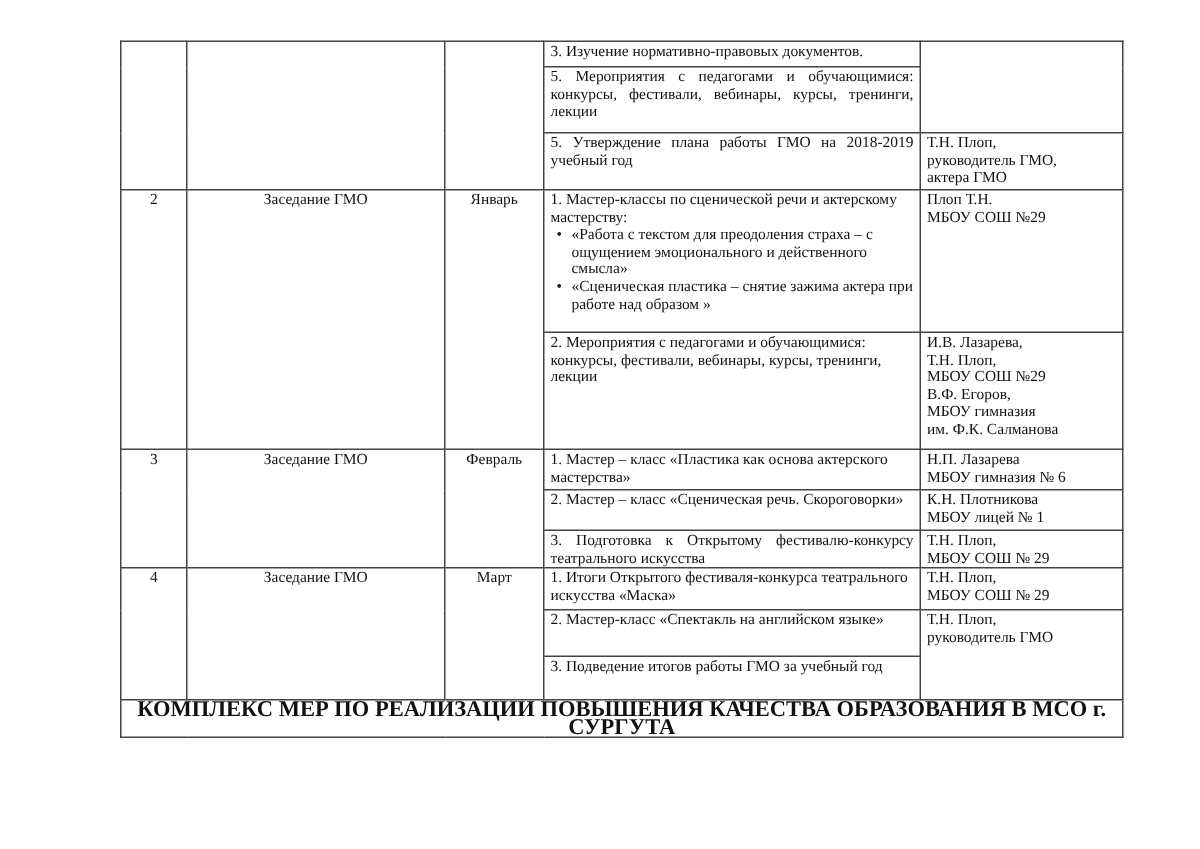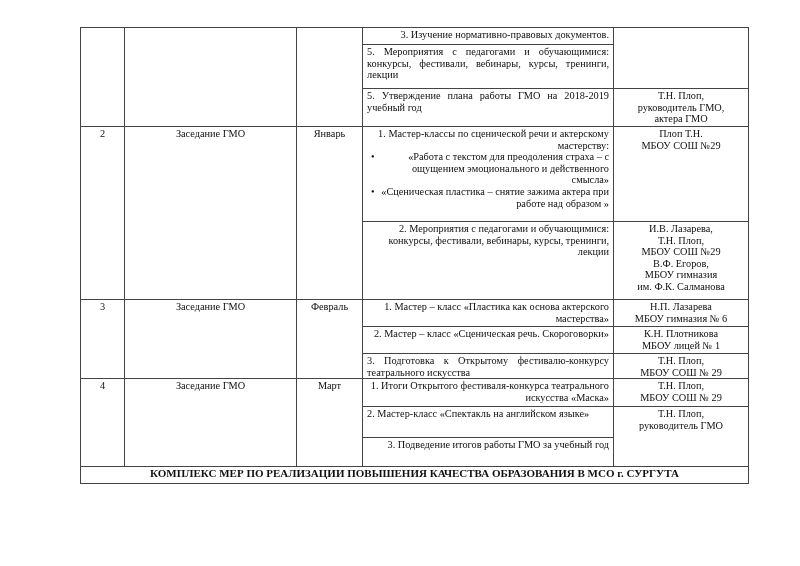--- a/index.html
+++ b/index.html
@@ -3,24 +3,24 @@
 <meta charset="utf-8">
 <style>
   html, body { margin: 0; padding: 0; background: #ffffff; }
   body { width: 800px; height: 566px; position: relative; overflow: hidden;
          font-family: "Liberation Serif", "DejaVu Serif", serif; color: #111; }
   .page { position: absolute; left: 0; top: 0; width: 800px; height: 566px; background: #fff; }
   table.plan { position: absolute; left: 80px; top: 27px; width: 668px;
                border-collapse: collapse; table-layout: fixed; font-size: 10.3px; line-height: 11.6px; }
   table.plan td { border: 1px solid #444; padding: 1px 4px 0 4px; vertical-align: top; }
   td.num, td.event, td.month { text-align: center; }
-  td.resp { text-align: center; }
-  td.desc { text-align: right; }
+  td.resp { }
+  td.desc { text-align: left; }
   td.justify { text-align: justify; }
-  td.footer { text-align: center; font-weight: bold; font-size: 11px; padding: 1px 0 2px 0; }
+  td.footer { text-align: center; font-weight: bold; font-size: 15px; padding: 1px 0 2px 0; }
   ul.bul { margin: 0; padding: 0 0 0 14px; list-style: none; }
   ul.bul li { position: relative; }
   ul.bul li .dot { position: absolute; left: -10px; top: 0; }
 </style>
 </head>
 <body>
 
 <div class="page">
 <table class="plan">
   <colgroup>

